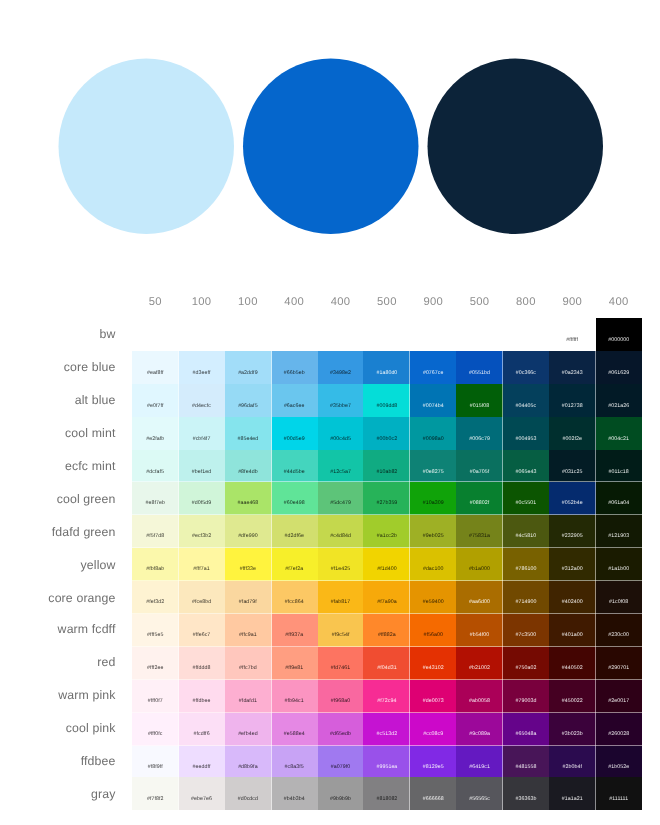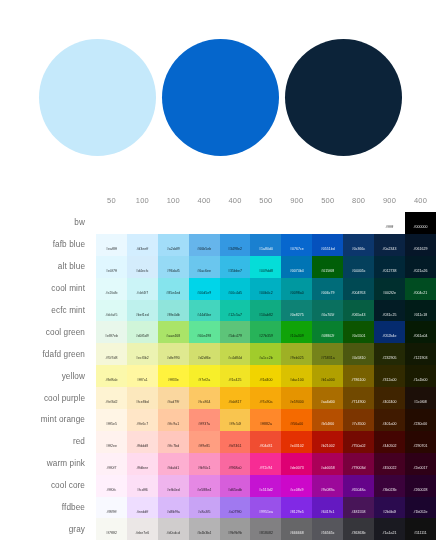--- a/index.html
+++ b/index.html
@@ -39,21 +39,20 @@
     flex: 0 0 auto;
   }
   .circle + .circle { margin-left: 6px; }
 
   
   #grid-wrap {
     position: absolute;
     left: 0;
     top: 188px;
     width: 404px;
-    margin-left: 8px;
   }
 
   table.palette {
     border-collapse: collapse;
     table-layout: fixed;
     width: 428px;
     margin-left: 0px;
   }
 
   table.palette col.label-col { width: 88px; }
@@ -152,21 +151,21 @@
             <td class="swatch empty" style="background: rgb(255, 255, 255);"></td>
             <td class="swatch empty" style="background: rgb(255, 255, 255);"></td>
             <td class="swatch empty" style="background: rgb(255, 255, 255);"></td>
             <td class="swatch empty" style="background: rgb(255, 255, 255);"></td>
             <td class="swatch empty" style="background: rgb(255, 255, 255);"></td>
             <td class="swatch empty" style="background: rgb(255, 255, 255);"></td>
             <td class="swatch" style="background: rgb(255, 255, 255);"><span class="hex" style="color: rgba(0, 0, 0, 0.8);">#ffffff</span></td>
             <td class="swatch" style="background: rgb(0, 0, 0);"><span class="hex" style="color: rgba(255, 255, 255, 0.92);">#000000</span></td>
           </tr>
           <tr>
-            <td class="row-label">fafb blue</td>
+            <td class="row-label">core blue</td>
             <td class="swatch" style="background: rgb(234, 248, 255);"><span class="hex" style="color: rgba(0, 0, 0, 0.8);">#eaf8ff</span></td>
             <td class="swatch" style="background: rgb(211, 238, 255);"><span class="hex" style="color: rgba(0, 0, 0, 0.8);">#d3eeff</span></td>
             <td class="swatch" style="background: rgb(162, 221, 249);"><span class="hex" style="color: rgba(0, 0, 0, 0.8);">#a2ddf9</span></td>
             <td class="swatch" style="background: rgb(102, 181, 235);"><span class="hex" style="color: rgba(0, 0, 0, 0.8);">#66b5eb</span></td>
             <td class="swatch" style="background: rgb(52, 152, 226);"><span class="hex" style="color: rgba(0, 0, 0, 0.8);">#3498e2</span></td>
             <td class="swatch" style="background: rgb(26, 128, 208);"><span class="hex" style="color: rgba(255, 255, 255, 0.92);">#1a80d0</span></td>
             <td class="swatch" style="background: rgb(7, 103, 206);"><span class="hex" style="color: rgba(255, 255, 255, 0.92);">#0767ce</span></td>
             <td class="swatch" style="background: rgb(5, 81, 189);"><span class="hex" style="color: rgba(255, 255, 255, 0.92);">#0551bd</span></td>
             <td class="swatch" style="background: rgb(12, 54, 108);"><span class="hex" style="color: rgba(255, 255, 255, 0.92);">#0c366c</span></td>
             <td class="swatch" style="background: rgb(10, 35, 67);"><span class="hex" style="color: rgba(255, 255, 255, 0.92);">#0a2343</span></td>
@@ -250,35 +249,35 @@
             <td class="swatch" style="background: rgb(247, 239, 42);"><span class="hex" style="color: rgba(0, 0, 0, 0.8);">#f7ef2a</span></td>
             <td class="swatch" style="background: rgb(241, 228, 37);"><span class="hex" style="color: rgba(0, 0, 0, 0.8);">#f1e425</span></td>
             <td class="swatch" style="background: rgb(241, 212, 0);"><span class="hex" style="color: rgba(0, 0, 0, 0.8);">#f1d400</span></td>
             <td class="swatch" style="background: rgb(218, 193, 0);"><span class="hex" style="color: rgba(0, 0, 0, 0.8);">#dac100</span></td>
             <td class="swatch" style="background: rgb(177, 160, 0);"><span class="hex" style="color: rgba(0, 0, 0, 0.8);">#b1a000</span></td>
             <td class="swatch" style="background: rgb(120, 97, 0);"><span class="hex" style="color: rgba(255, 255, 255, 0.92);">#786100</span></td>
             <td class="swatch" style="background: rgb(49, 42, 0);"><span class="hex" style="color: rgba(255, 255, 255, 0.92);">#312a00</span></td>
             <td class="swatch" style="background: rgb(26, 27, 0);"><span class="hex" style="color: rgba(255, 255, 255, 0.92);">#1a1b00</span></td>
           </tr>
           <tr>
-            <td class="row-label">cool purple</td>
+            <td class="row-label">core orange</td>
             <td class="swatch" style="background: rgb(254, 243, 210);"><span class="hex" style="color: rgba(0, 0, 0, 0.8);">#fef3d2</span></td>
             <td class="swatch" style="background: rgb(252, 232, 189);"><span class="hex" style="color: rgba(0, 0, 0, 0.8);">#fce8bd</span></td>
             <td class="swatch" style="background: rgb(250, 215, 159);"><span class="hex" style="color: rgba(0, 0, 0, 0.8);">#fad79f</span></td>
             <td class="swatch" style="background: rgb(252, 200, 100);"><span class="hex" style="color: rgba(0, 0, 0, 0.8);">#fcc864</span></td>
             <td class="swatch" style="background: rgb(250, 184, 23);"><span class="hex" style="color: rgba(0, 0, 0, 0.8);">#fab817</span></td>
             <td class="swatch" style="background: rgb(247, 169, 10);"><span class="hex" style="color: rgba(0, 0, 0, 0.8);">#f7a90a</span></td>
             <td class="swatch" style="background: rgb(229, 148, 0);"><span class="hex" style="color: rgba(0, 0, 0, 0.8);">#e59400</span></td>
             <td class="swatch" style="background: rgb(170, 109, 0);"><span class="hex" style="color: rgba(255, 255, 255, 0.92);">#aa6d00</span></td>
             <td class="swatch" style="background: rgb(113, 73, 0);"><span class="hex" style="color: rgba(255, 255, 255, 0.92);">#714900</span></td>
             <td class="swatch" style="background: rgb(64, 36, 0);"><span class="hex" style="color: rgba(255, 255, 255, 0.92);">#402400</span></td>
             <td class="swatch" style="background: rgb(28, 15, 8);"><span class="hex" style="color: rgba(255, 255, 255, 0.92);">#1c0f08</span></td>
           </tr>
           <tr>
-            <td class="row-label">mint orange</td>
+            <td class="row-label">warm fcdff</td>
             <td class="swatch" style="background: rgb(255, 245, 229);"><span class="hex" style="color: rgba(0, 0, 0, 0.8);">#fff5e5</span></td>
             <td class="swatch" style="background: rgb(255, 230, 199);"><span class="hex" style="color: rgba(0, 0, 0, 0.8);">#ffe6c7</span></td>
             <td class="swatch" style="background: rgb(255, 201, 161);"><span class="hex" style="color: rgba(0, 0, 0, 0.8);">#ffc9a1</span></td>
             <td class="swatch" style="background: rgb(255, 147, 122);"><span class="hex" style="color: rgba(0, 0, 0, 0.8);">#ff937a</span></td>
             <td class="swatch" style="background: rgb(249, 197, 79);"><span class="hex" style="color: rgba(0, 0, 0, 0.8);">#f9c54f</span></td>
             <td class="swatch" style="background: rgb(255, 136, 42);"><span class="hex" style="color: rgba(0, 0, 0, 0.8);">#ff882a</span></td>
             <td class="swatch" style="background: rgb(245, 106, 0);"><span class="hex" style="color: rgba(0, 0, 0, 0.8);">#f56a00</span></td>
             <td class="swatch" style="background: rgb(181, 79, 0);"><span class="hex" style="color: rgba(255, 255, 255, 0.92);">#b54f00</span></td>
             <td class="swatch" style="background: rgb(124, 53, 0);"><span class="hex" style="color: rgba(255, 255, 255, 0.92);">#7c3500</span></td>
             <td class="swatch" style="background: rgb(64, 26, 0);"><span class="hex" style="color: rgba(255, 255, 255, 0.92);">#401a00</span></td>
@@ -306,21 +305,21 @@
             <td class="swatch" style="background: rgb(251, 148, 193);"><span class="hex" style="color: rgba(0, 0, 0, 0.8);">#fb94c1</span></td>
             <td class="swatch" style="background: rgb(249, 104, 160);"><span class="hex" style="color: rgba(0, 0, 0, 0.8);">#f968a0</span></td>
             <td class="swatch" style="background: rgb(247, 44, 148);"><span class="hex" style="color: rgba(255, 255, 255, 0.92);">#f72c94</span></td>
             <td class="swatch" style="background: rgb(222, 0, 115);"><span class="hex" style="color: rgba(255, 255, 255, 0.92);">#de0073</span></td>
             <td class="swatch" style="background: rgb(171, 0, 88);"><span class="hex" style="color: rgba(255, 255, 255, 0.92);">#ab0058</span></td>
             <td class="swatch" style="background: rgb(121, 0, 61);"><span class="hex" style="color: rgba(255, 255, 255, 0.92);">#79003d</span></td>
             <td class="swatch" style="background: rgb(69, 0, 34);"><span class="hex" style="color: rgba(255, 255, 255, 0.92);">#450022</span></td>
             <td class="swatch" style="background: rgb(46, 0, 23);"><span class="hex" style="color: rgba(255, 255, 255, 0.92);">#2e0017</span></td>
           </tr>
           <tr>
-            <td class="row-label">cool core</td>
+            <td class="row-label">cool pink</td>
             <td class="swatch" style="background: rgb(255, 240, 252);"><span class="hex" style="color: rgba(0, 0, 0, 0.8);">#fff0fc</span></td>
             <td class="swatch" style="background: rgb(252, 223, 246);"><span class="hex" style="color: rgba(0, 0, 0, 0.8);">#fcdff6</span></td>
             <td class="swatch" style="background: rgb(239, 180, 237);"><span class="hex" style="color: rgba(0, 0, 0, 0.8);">#efb4ed</span></td>
             <td class="swatch" style="background: rgb(229, 136, 228);"><span class="hex" style="color: rgba(0, 0, 0, 0.8);">#e588e4</span></td>
             <td class="swatch" style="background: rgb(214, 94, 219);"><span class="hex" style="color: rgba(0, 0, 0, 0.8);">#d65edb</span></td>
             <td class="swatch" style="background: rgb(197, 19, 210);"><span class="hex" style="color: rgba(255, 255, 255, 0.92);">#c513d2</span></td>
             <td class="swatch" style="background: rgb(204, 8, 201);"><span class="hex" style="color: rgba(255, 255, 255, 0.92);">#cc08c9</span></td>
             <td class="swatch" style="background: rgb(156, 8, 154);"><span class="hex" style="color: rgba(255, 255, 255, 0.92);">#9c089a</span></td>
             <td class="swatch" style="background: rgb(101, 4, 138);"><span class="hex" style="color: rgba(255, 255, 255, 0.92);">#65048a</span></td>
             <td class="swatch" style="background: rgb(59, 2, 59);"><span class="hex" style="color: rgba(255, 255, 255, 0.92);">#3b023b</span></td>

